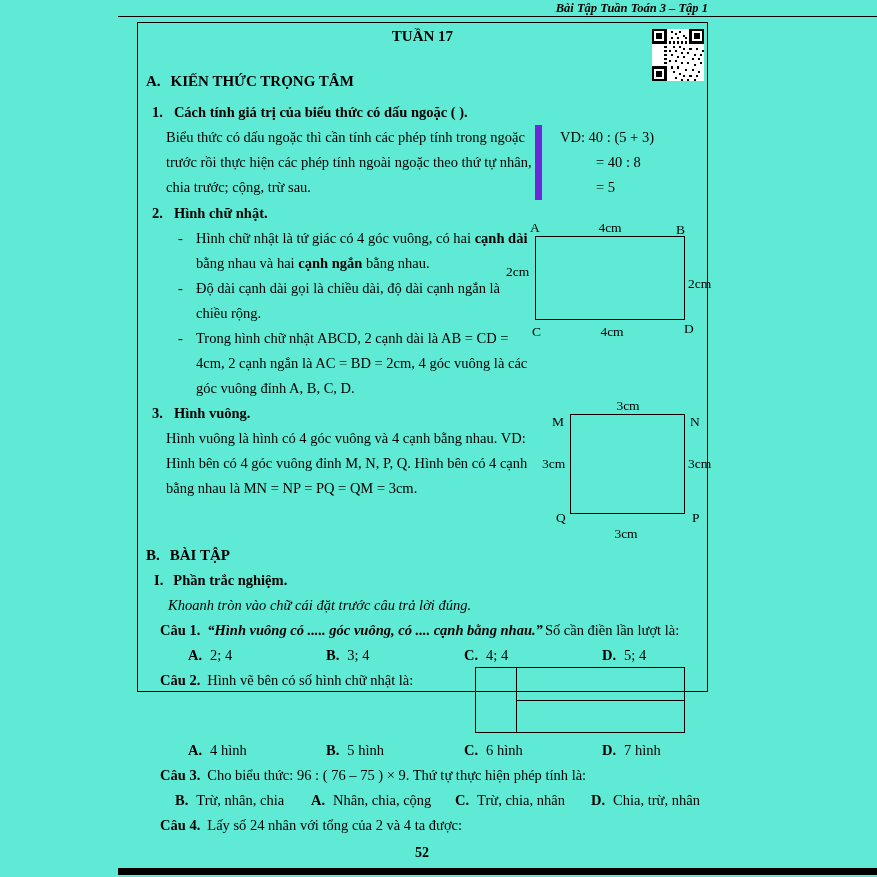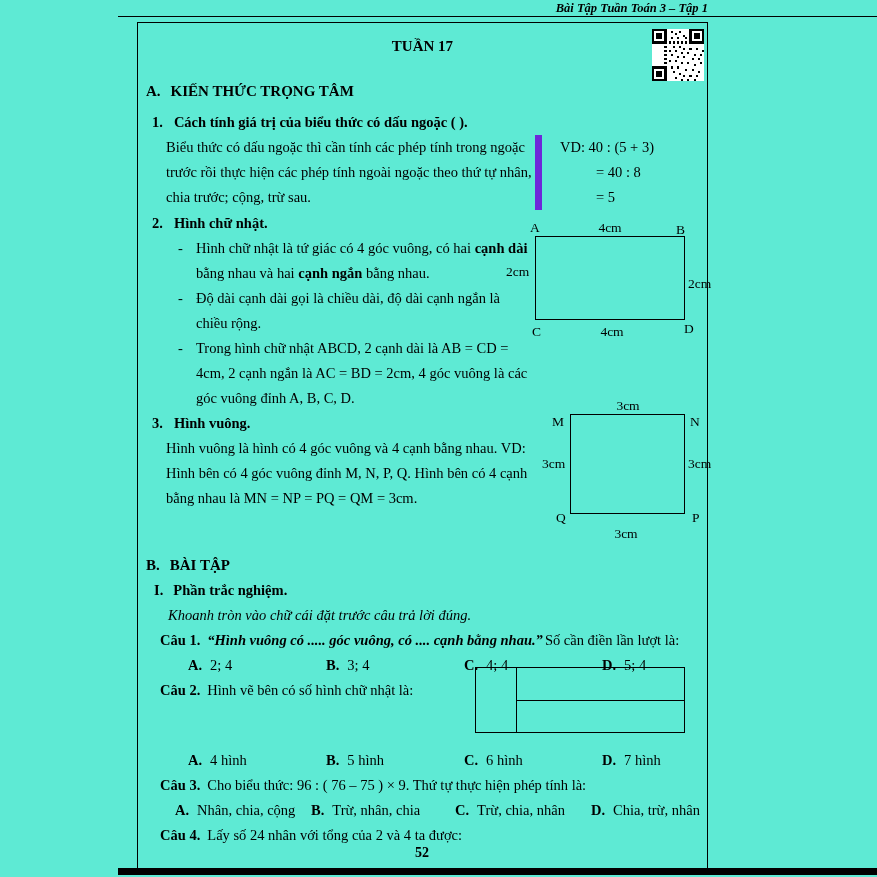--- a/index.html
+++ b/index.html
@@ -22,23 +22,23 @@
   .head-rule { position: absolute; top: 16px; left: 118px; right: 0; height: 1px; background: #000; }
   .bottom-bar { position: absolute; top: 868px; left: 118px; right: 0; height: 7px; background: #000; }
   .page-number {
     position: absolute; top: 845px; left: 137px; width: 570px;
     text-align: center; font-weight: bold; font-size: 14px;
   }
 
   
   .content-box {
     position: absolute; left: 137px; top: 22px;
-    width: 571px; height: 853px;
+    width: 571px; height: 670px;
     border: 1px solid #000;
-    padding: 12px 8px;
+    padding: 2px 8px;
     line-height: 25px;
   }
   .box-title { text-align: center; font-weight: bold; font-size: 15px; line-height: 18px; margin-top: 2px; }
 
   .qr { position: absolute; top: 6px; right: 3px; width: 52px; height: 52px; }
 
   .sec-heading { font-weight: bold; font-size: 15px; }
   .a-heading { margin-top: 24px; }
   .sec-heading .lbl { margin-right: 10px; }
 
@@ -286,22 +286,22 @@
       <span class="opt"><span class="ol">A.</span><span>4 hình</span></span>
       <span class="opt"><span class="ol">B.</span><span>5 hình</span></span>
       <span class="opt"><span class="ol">C.</span><span>6 hình</span></span>
       <span class="opt"><span class="ol">D.</span><span>7 hình</span></span>
     </div>
 
     <div class="q-line">
       <span class="q-label">Câu 3.</span><span>Cho biểu thức: 96 : ( 76 – 75 ) × 9. Thứ tự thực hiện phép tính là:</span>
     </div>
     <div class="opts opts-q3">
+      <span class="opt"><span class="ol">B.</span><span>Trừ, nhân, chia</span></span>
       <span class="opt"><span class="ol">A.</span><span>Nhân, chia, cộng</span></span>
-      <span class="opt"><span class="ol">B.</span><span>Trừ, nhân, chia</span></span>
       <span class="opt"><span class="ol">C.</span><span>Trừ, chia, nhân</span></span>
       <span class="opt"><span class="ol">D.</span><span>Chia, trừ, nhân</span></span>
     </div>
 
     <div class="q-line">
       <span class="q-label">Câu 4.</span><span>Lấy số 24 nhân với tổng của 2 và 4 ta được:</span>
     </div>
 
   </div>
 

